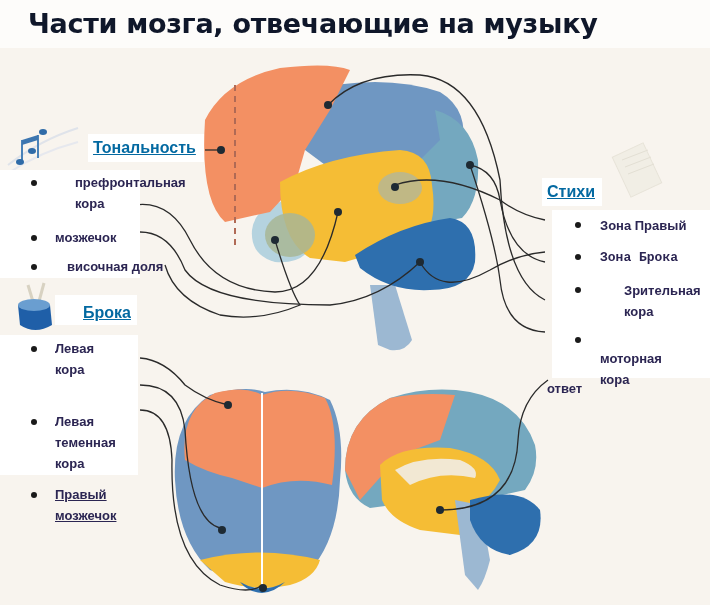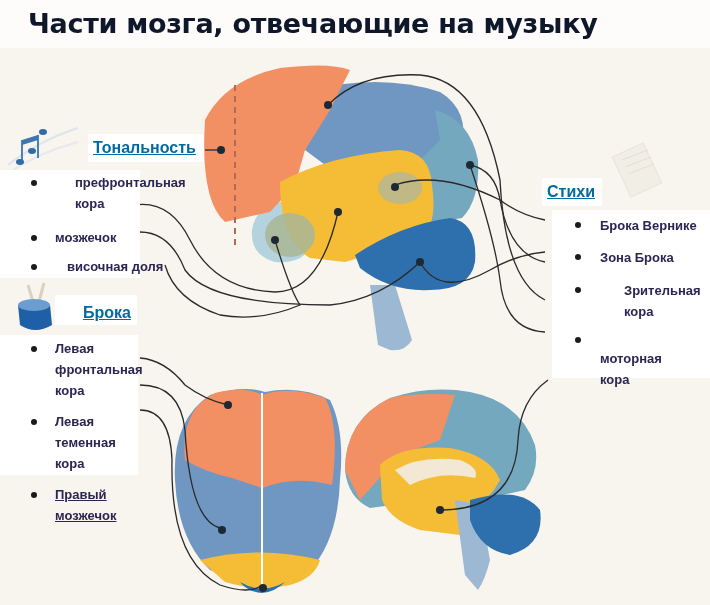--- a/index.html
+++ b/index.html
@@ -115,47 +115,47 @@
 <div class="item" style="left:55px;top:227px;">мозжечок</div>
 <div class="bullet" style="left:31px;top:264px;"></div>
 <div class="item" style="left:67px;top:256px;">височная доля</div>
 
 <div class="panel" style="left:55px;top:295px;width:82px;height:30px;"></div>
 <div class="panel" style="left:0;top:335px;width:138px;height:140px;"></div>
 <div class="hdr" style="left:83px;top:304px;">Брока</div>
 <div class="bullet" style="left:31px;top:346px;"></div>
 <div class="item" style="left:55px;top:338px;">
   <div>Левая</div>
-  <div>фронтальная</div>
   <div>кора</div>
 </div>
 <div class="bullet" style="left:31px;top:419px;"></div>
 <div class="item" style="left:55px;top:411px;">
   <div>Левая</div>
   <div>теменная</div>
   <div>кора</div>
 </div>
 <div class="bullet" style="left:31px;top:492px;"></div>
 <div class="item" style="left:55px;top:484px;text-decoration:underline;">
   <div>Правый</div>
   <div>мозжечок</div>
 </div>
 
 <div class="panel" style="left:542px;top:178px;width:60px;height:28px;"></div>
 <div class="panel" style="left:552px;top:210px;width:158px;height:168px;"></div>
 <div class="hdr" style="left:547px;top:183px;">Стихи</div>
 <div class="bullet" style="left:575px;top:222px;"></div>
-<div class="item" style="left:600px;top:215px;">Брока Вернике</div>
+<div class="item" style="left:600px;top:215px;">Зона Правый</div>
 <div class="bullet" style="left:575px;top:254px;"></div>
-<div class="item" style="left:600px;top:247px;">Зона Брока</div>
+<div class="item" style="left:600px;top:247px;font-family:Liberation Mono, monospace;">Зона Брока</div>
 <div class="bullet" style="left:575px;top:287px;"></div>
 <div class="item" style="left:624px;top:280px;">
   <div>Зрительная</div>
   <div>кора</div>
 </div>
 <div class="bullet" style="left:575px;top:337px;"></div>
 <div class="item" style="left:600px;top:348px;">
   <div>моторная</div>
   <div>кора</div>
 </div>
 
 <div class="item" style="left:547px;top:378px;">
+  <div>ответ</div>
 </div>
 
 </body></html>

